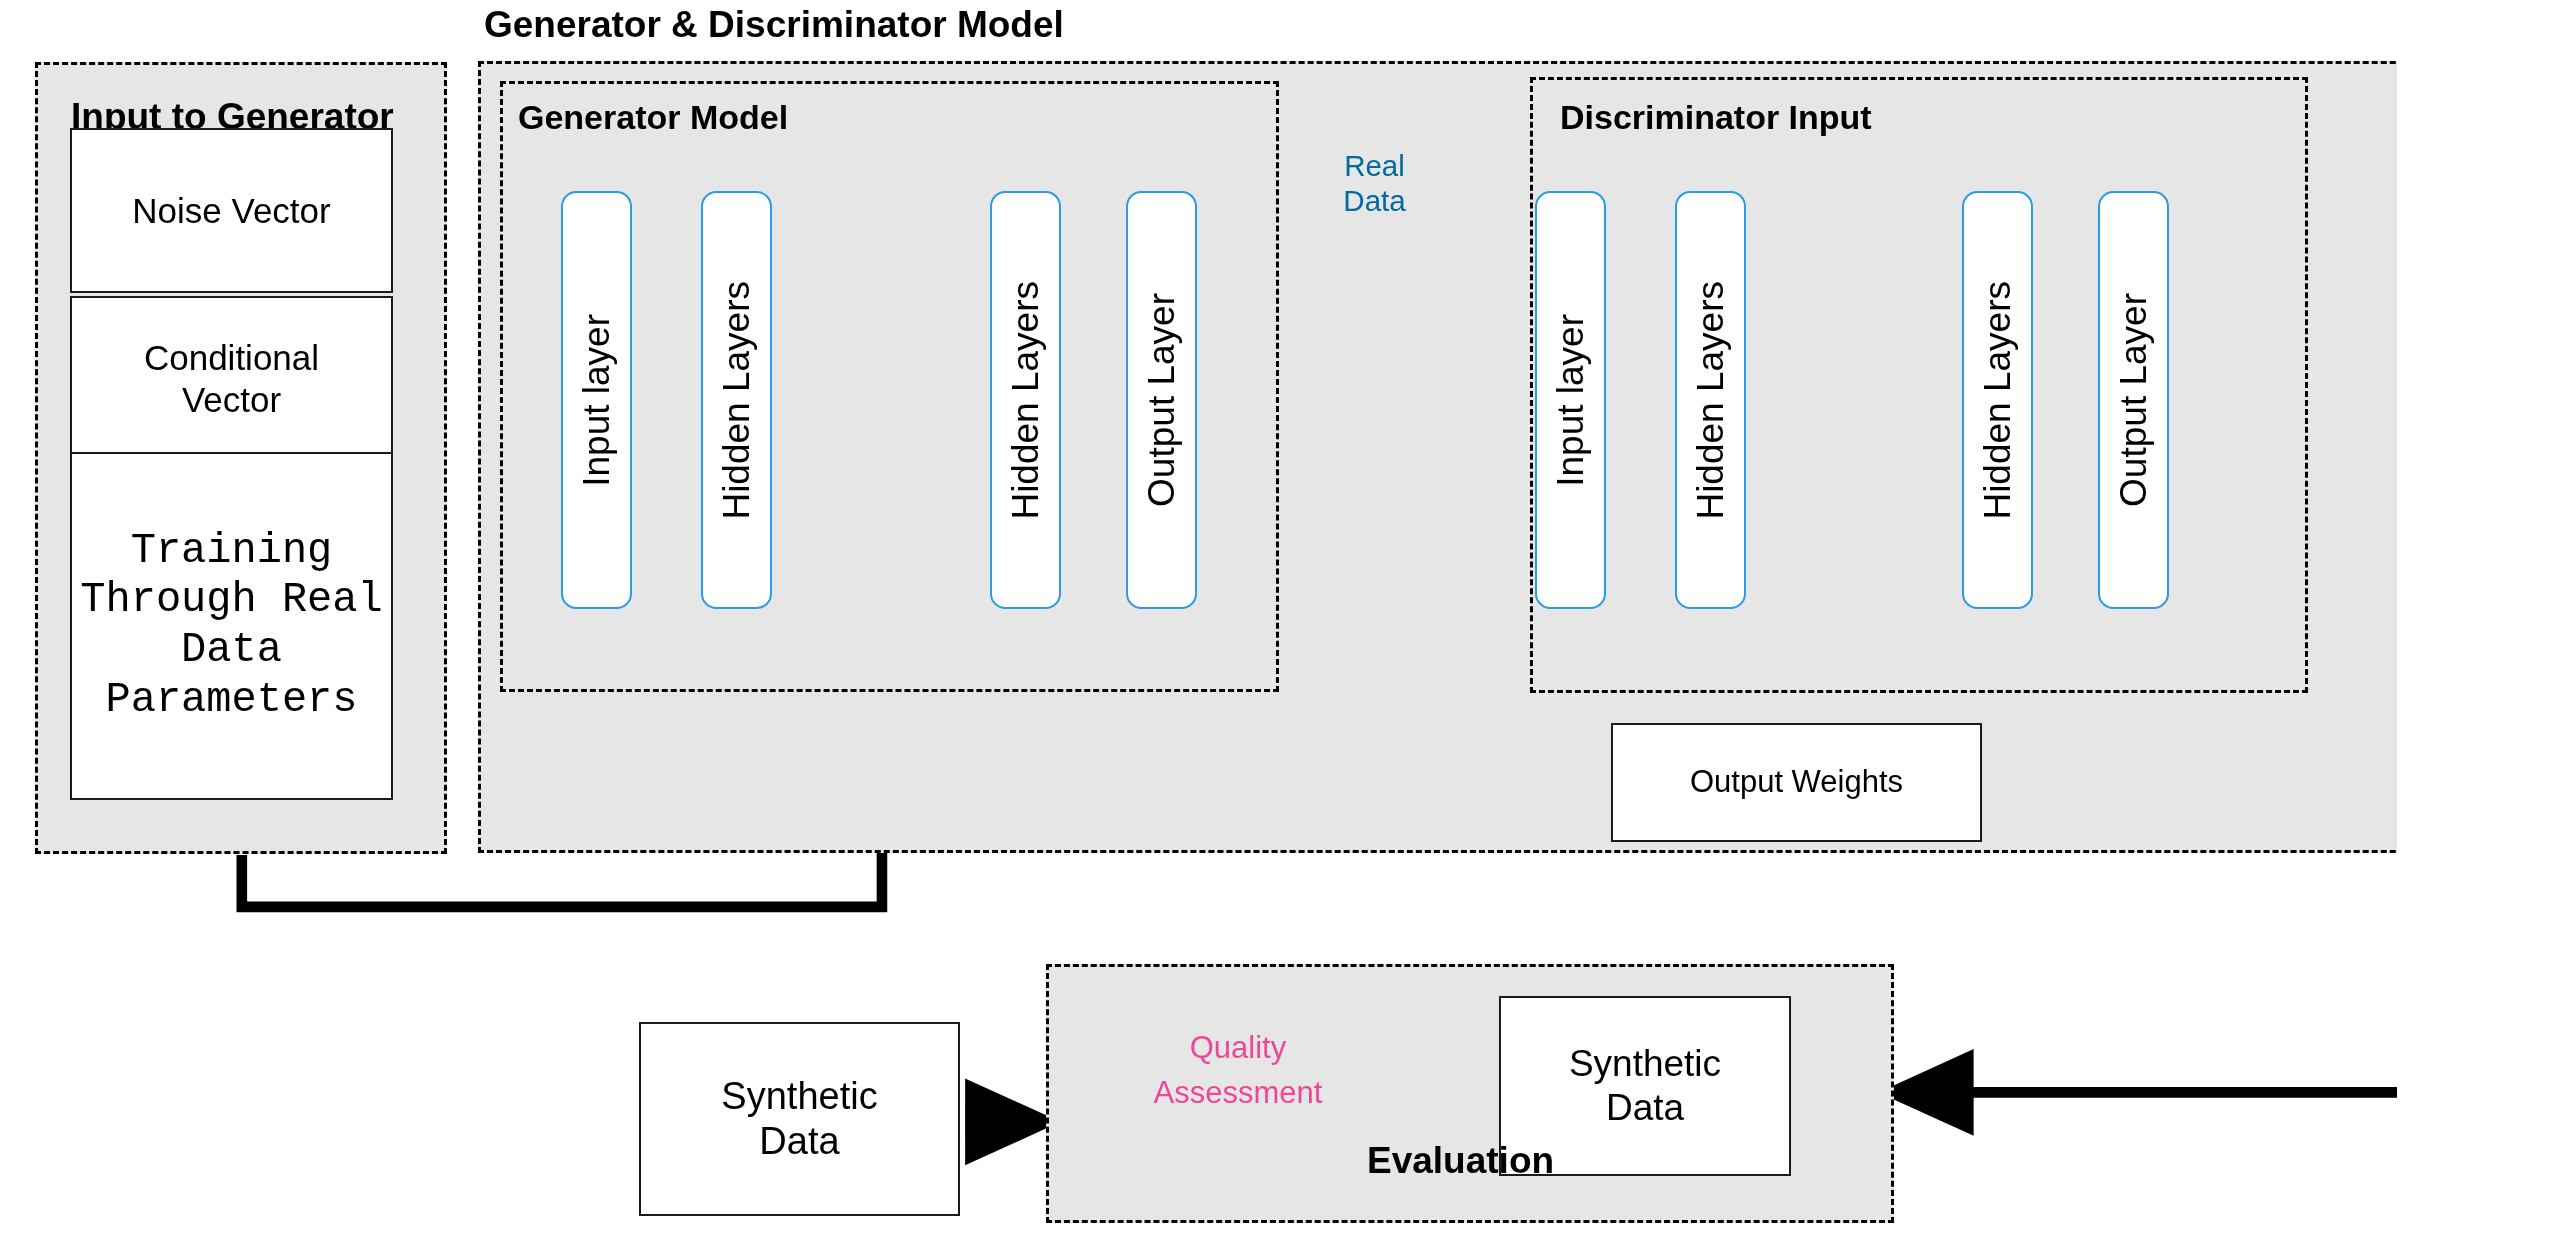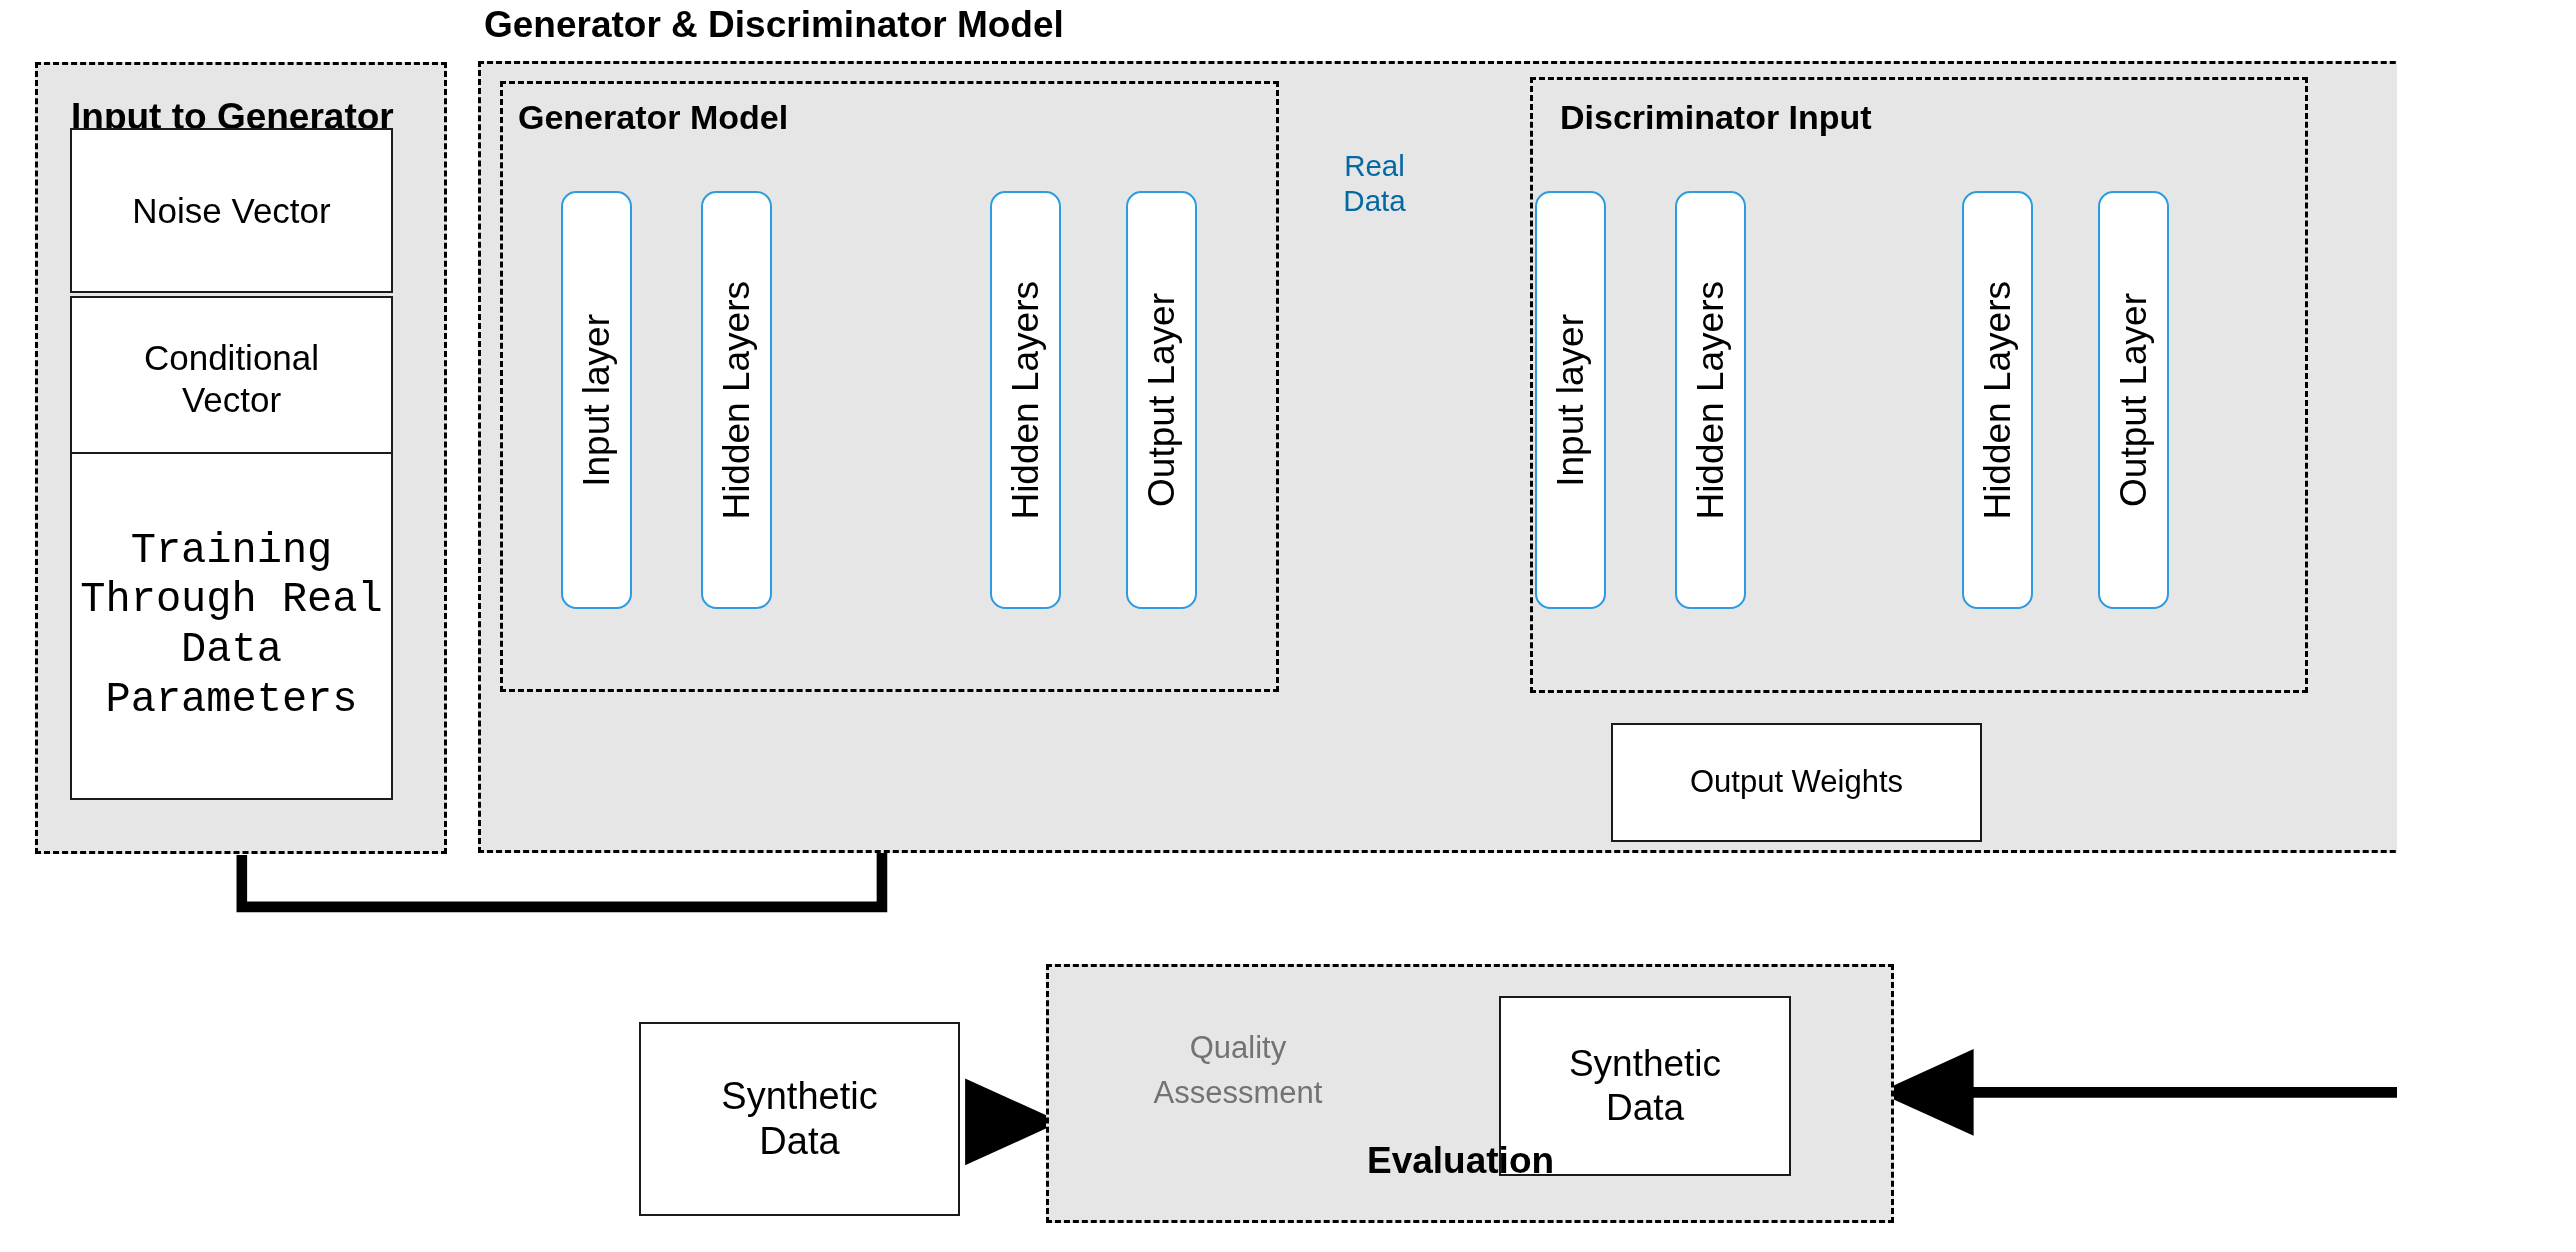--- a/index.html
+++ b/index.html
@@ -66,21 +66,21 @@
     line-height:1.2;
     color:#0369a1;
     white-space:pre-line;
   }
 
   .qa-label{
     position:absolute;
     text-align:center;
     font-size:31px;
     line-height:1.45;
-    color:#737373;
+    color:#ec4899;
     white-space:pre-line;
   }
 </style>
 </head>
 <body>
 
 <div id="stage">
 
   <svg id="svg-layer" viewBox="0 0 4373 2126">
     <defs>

